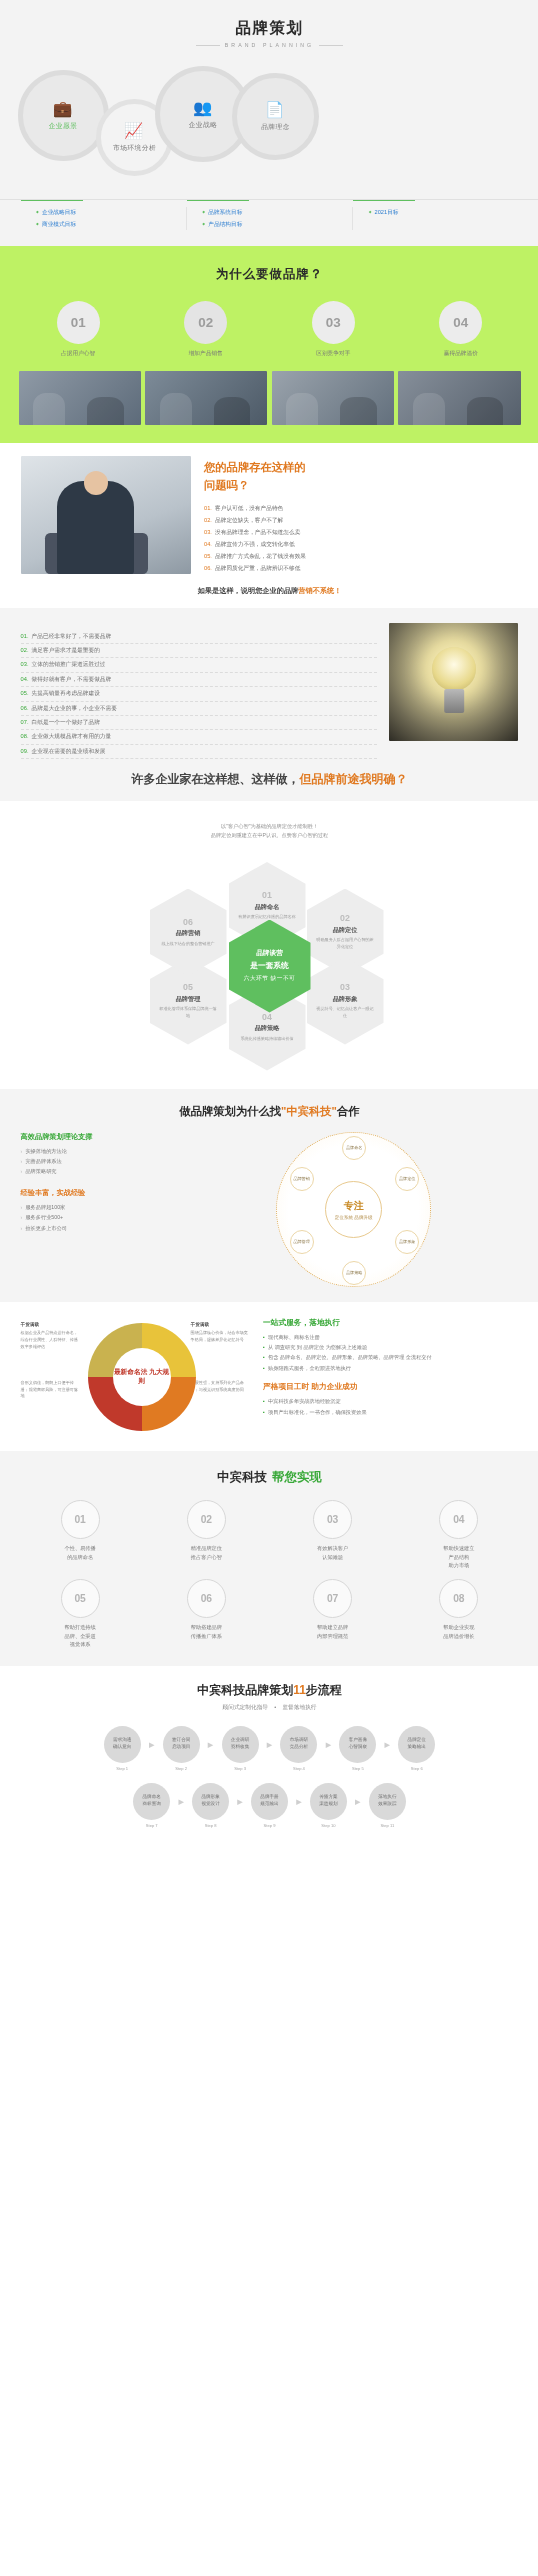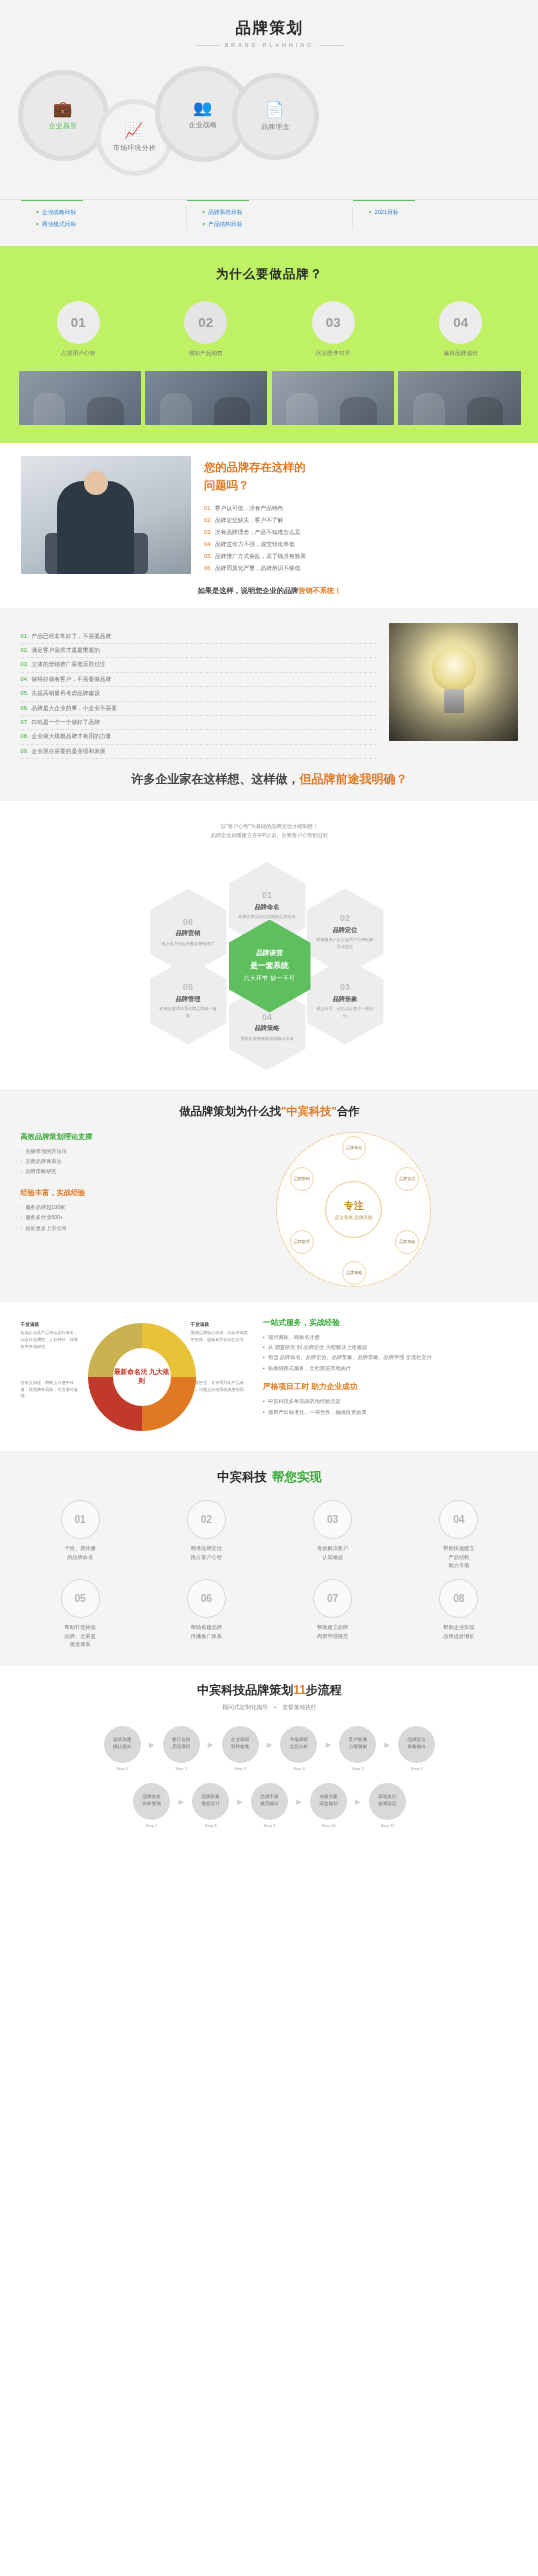--- a/index.html
+++ b/index.html
@@ -573,21 +573,21 @@
         <div class="nine-note nn4">
           <span>延展性强，支持系列化产品命名；与视觉识别系统高度协同</span>
         </div>
         <div class="nine-circle">
           <div class="nine-inner">
             <b style="white-space:pre-line">最新命名法 九大规则</b>
           </div>
         </div>
       </div>
       <div class="nine-right">
-        <div class="nine-h green">一站式服务，实战经验</div>
+        <div class="nine-h green">一站式服务，落地执行</div>
         <ul>
           <li>现代商标、商标名注册</li>
           <li>从 调查研究 到 品牌定位 为您解决上述难题</li>
           <li>包含 品牌命名、品牌定位、品牌形象、品牌策略、品牌管理 全流程交付</li>
           <li>贴身陪跑式服务，全程跟进落地执行</li>
         </ul>
         <div class="nine-h" style="color:#e07a22">严格项目工时 助力企业成功</div>
         <ul>
           <li>中宾科技多年实战落地经验沉淀</li>
           <li>项目产出标准化，一书合作，确保投资效果</li>

